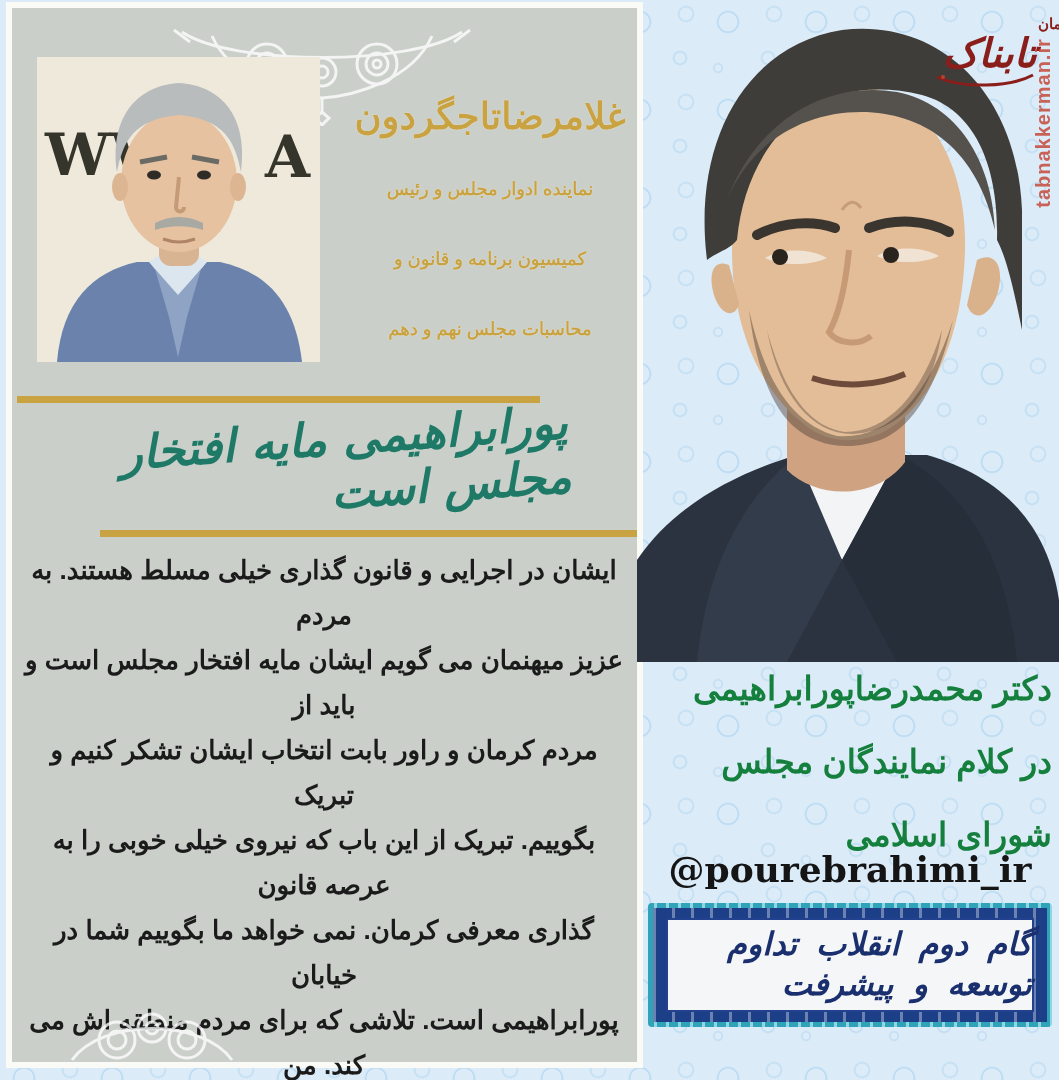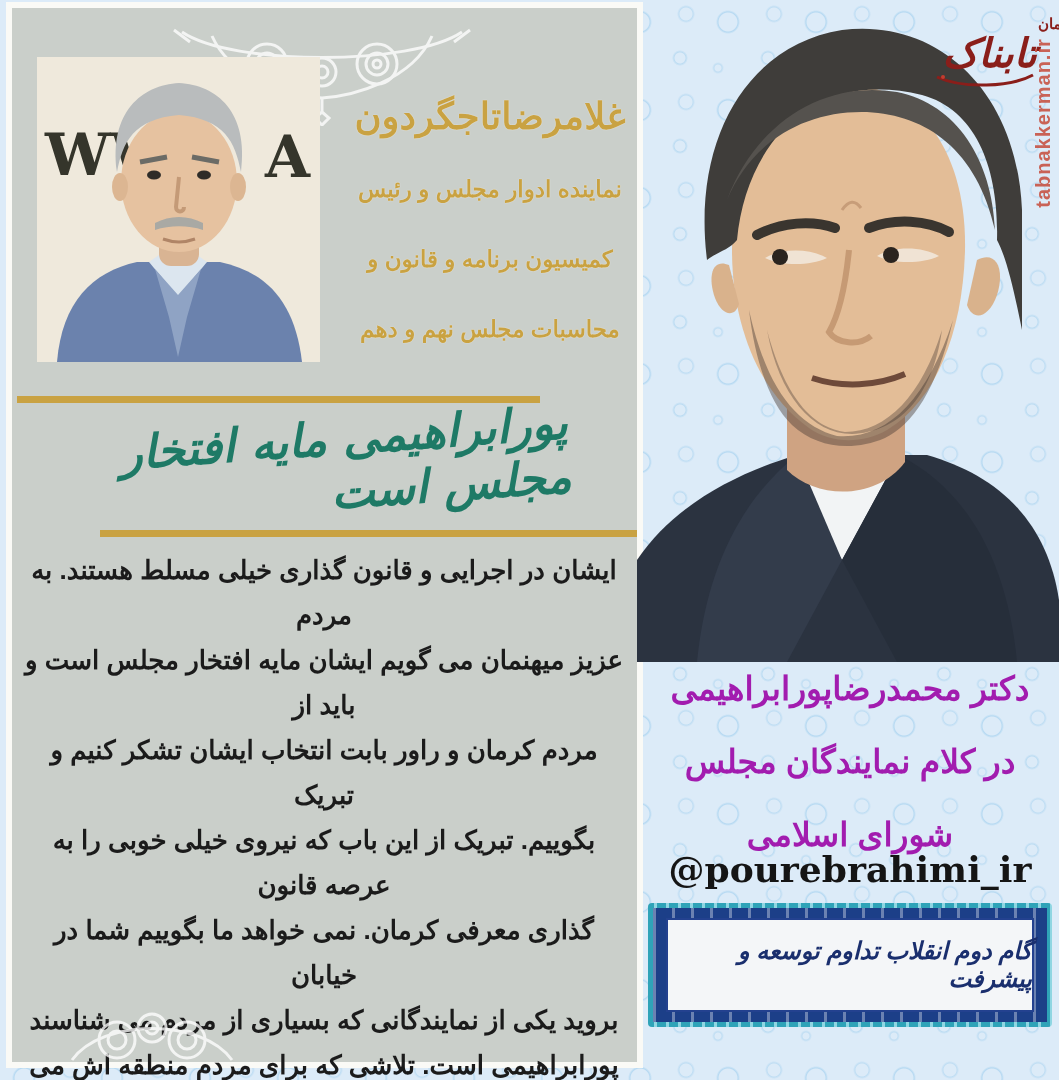--- a/index.html
+++ b/index.html
@@ -21,62 +21,62 @@
     background:#cacfca;box-shadow:0 0 0 6px #fafaf6;
   }
   .photo{
     left:25px;top:49px;width:283px;height:305px;overflow:hidden;background:#efe9dc;
   }
   .gold-col{
     left:305px;top:72px;width:318px;text-align:center;direction:rtl;
     color:#c9a242;font-weight:bold;text-shadow:0 0 1px #fff;margin-left:14px;
   }
   .gold-name{font-size:37px;line-height:74px;}
-  .gold-line{font-size:23px;line-height:70px;}
+  .gold-line{font-size:18px;line-height:70px;}
   .rule{background:#c9a242;height:7px;}
   .rule1{left:5px;top:388px;width:523px;}
   .rule2{left:88px;top:522px;width:537px;}
   .calli{
     left:18px;top:402px;width:540px;height:115px;
     display:flex;align-items:center;justify-content:center;
     color:#1e7a66;font-size:46px;font-weight:bold;font-style:italic;
     font-family:"DejaVu Serif",serif;direction:rtl;
     transform:rotate(-4deg);
   }
   .para{
     left:6px;top:540px;width:612px;direction:rtl;text-align:center;
     color:#1b1b1b;font-weight:bold;font-size:26px;line-height:45px;
   }
   .ornament{opacity:.85;}
   
   .portrait2{left:637px;top:0;width:422px;height:662px;}
   .headline{
-    left:648px;top:652px;width:404px;text-align:center;direction:rtl;
-    color:#a21caf;font-weight:bold;font-size:33px;line-height:73px;
+    left:648px;top:652px;width:404px;text-align:right;direction:rtl;
+    color:#15803d;font-weight:bold;font-size:33px;line-height:73px;
   }
   .handle{
     left:648px;top:848px;width:404px;text-align:center;
     font-family:"DejaVu Serif",serif;font-weight:bold;font-size:36px;color:#151515;
   }
   .banner-outer{
     left:648px;top:903px;width:404px;height:124px;box-sizing:border-box;
     padding:5px;
     background:repeating-linear-gradient(90deg,#2fa3b8 0 6px,#8fd6e2 6px 9px,#2fa3b8 9px 12px);
     border-radius:4px;
   }
   .banner-mid{
     width:100%;height:100%;box-sizing:border-box;padding:10px 13px;
     background-image:repeating-linear-gradient(90deg, rgba(255,255,255,.35) 0 3px, rgba(255,255,255,0) 3px 19px);
     background-color:#1c3f88;
   }
   .banner-core{
     width:100%;height:100%;box-sizing:border-box;border:2px solid #23418f;
     background:#f4f6f8;display:flex;align-items:center;justify-content:center;
-    color:#1a2f6e;font-weight:bold;font-style:italic;font-size:24px;direction:rtl;
-    font-family:Liberation Sans, sans-serif;
+    color:#1a2f6e;font-weight:bold;font-style:italic;font-size:32px;direction:rtl;
+    font-family:Liberation Mono, monospace;
   }
   
   .site-logo{
     right:22px;top:16px;width:110px;text-align:right;color:#8a1e1a;direction:rtl;line-height:1;
   }
   .site-logo .small{font-size:15px;font-weight:bold;display:block;margin-bottom:2px;margin-right:-40px;}
   .site-logo .big{font-size:40px;font-weight:bold;font-style:italic;display:block;}
   .vertical-mark{
     top:110px;right:-96px;width:220px;height:26px;text-align:center;
     transform:rotate(-90deg);
@@ -148,21 +148,20 @@
   <div class="abs calli">پورابراهیمی مایه افتخار مجلس است</div>
 
   <div class="abs rule rule2"></div>
 
   <div class="abs para">
     <div>ایشان در اجرایی و قانون گذاری خیلی مسلط هستند. به مردم</div>
     <div>عزیز میهنمان می گویم ایشان مایه افتخار مجلس است و باید از</div>
     <div>مردم کرمان و راور بابت انتخاب ایشان تشکر کنیم و تبریک</div>
     <div>بگوییم. تبریک از این باب که نیروی خیلی خوبی را به عرصه قانون</div>
     <div>گذاری معرفی کرمان. نمی خواهد ما بگوییم شما در خیابان</div>
-    <div>بروید یکی از نمایندگانی که بسیاری از مردم می شناسند</div>
     <div>پورابراهیمی است. تلاشی که برای مردم منطقه اش می کند. من</div>
 
   </div>
 
   <svg class="abs ornament" style="left:50px;top:990px;" width="180" height="64" viewBox="0 0 180 64">
     <g stroke="#ffffff" stroke-width="3" fill="none" opacity="0.9">
       <circle cx="55" cy="42" r="18"></circle>
         <circle cx="55" cy="42" r="9"></circle>
       <circle cx="125" cy="42" r="18"></circle>
         <circle cx="125" cy="42" r="9"></circle>

